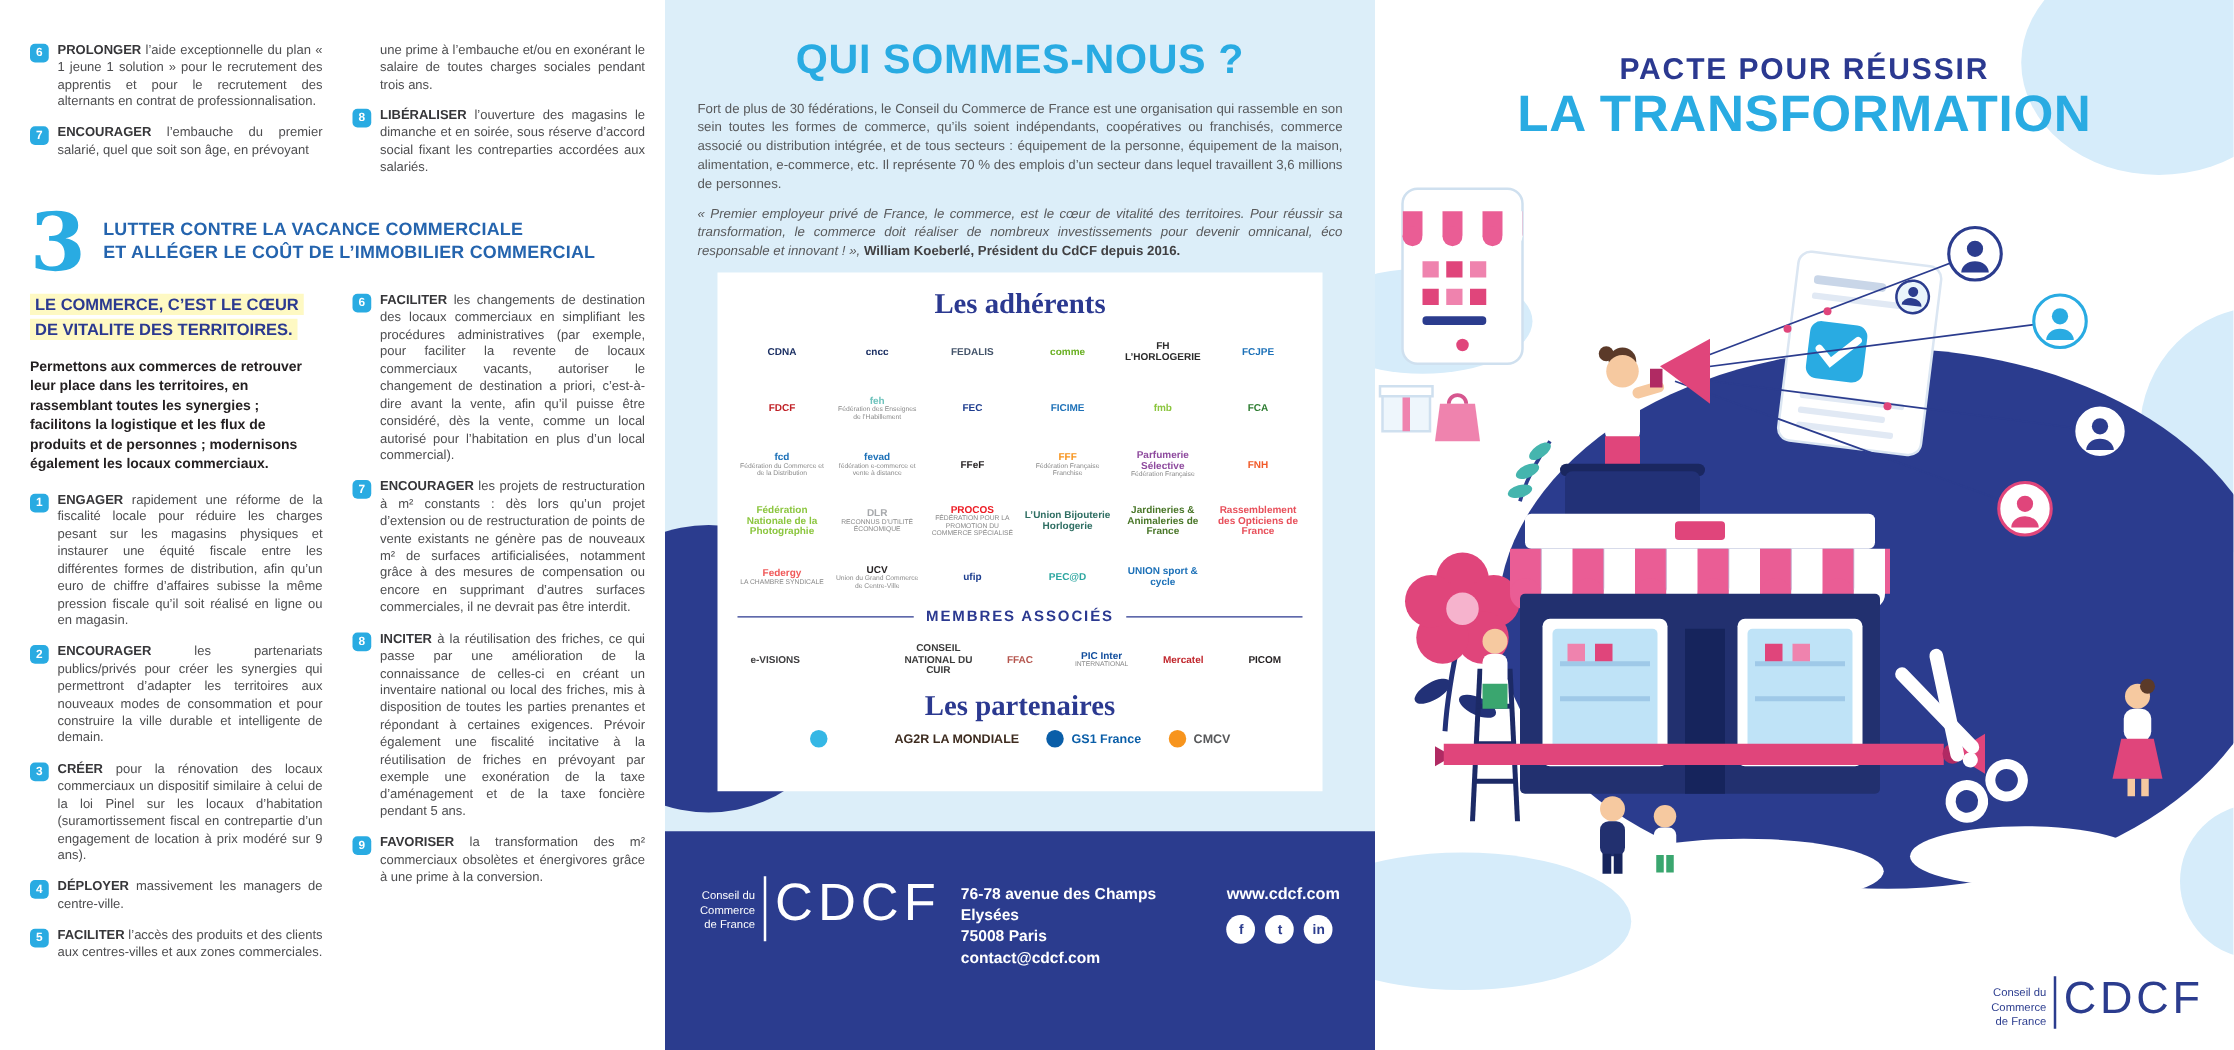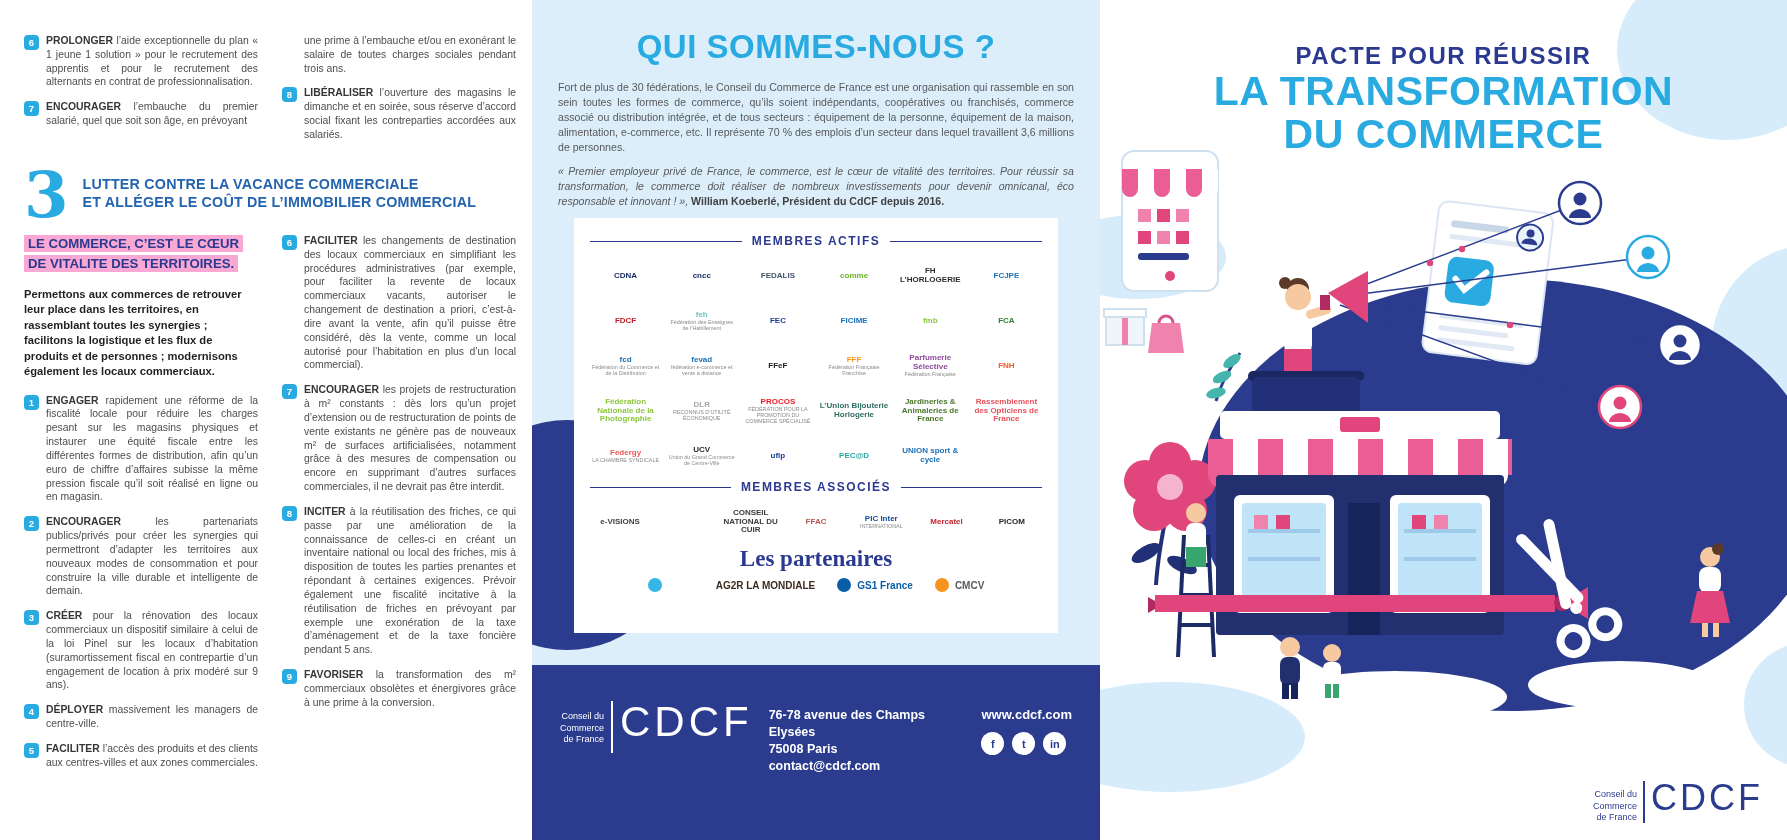--- a/index.html
+++ b/index.html
@@ -12,21 +12,21 @@
   .item { display:flex; gap:7px; margin-bottom:11px; }
   .badge { flex:0 0 auto; width:15px; height:15px; border-radius:4px; background:#29abe2; color:#fff;
            font-size:9.5px; font-weight:bold; display:flex; align-items:center; justify-content:center; margin-top:1px; }
   .itxt { font-size:10.4px; line-height:1.33; color:#4d4d4f; text-align:justify; }
   .itxt b { color:#363639; }
   .cont { font-size:10.4px; line-height:1.33; color:#4d4d4f; text-align:justify; margin:0 0 11px 22px; }
   .section-head { display:flex; gap:14px; margin:16px 0 14px 0; align-items:flex-start; }
   .sec-num { font-family:"DejaVu Serif", serif; font-weight:bold; font-size:64px; line-height:0.8; color:#29abe2; }
   .sec-title { font-size:14.3px; font-weight:bold; color:#2464ae; line-height:1.3; letter-spacing:0.2px; margin-top:6px; }
   .hl-wrap { width:230px; margin-bottom:12px; }
-  .hl { display:inline; background:#f9a8d4; color:#2b3990; font-weight:bold; font-size:13.2px; line-height:1.55;
+  .hl { display:inline; background:#fef9c3; color:#2b3990; font-weight:bold; font-size:13.2px; line-height:1.55;
         padding:1px 4px; -webkit-box-decoration-break:clone; box-decoration-break:clone; }
   .intro { font-size:11.2px; font-weight:bold; color:#231f20; line-height:1.38; margin:4px 0 14px; }
 
   
   .panel-middle { width:568px; height:840px; background:#dceef9; position:relative; flex:0 0 auto; overflow:hidden; }
   .mid-deco { position:absolute; left:-80px; top:420px; width:230px; height:230px; border-radius:50%; background:#2b3c8e; z-index:1; }
   .mid-inner { position:relative; z-index:2; padding:28px 26px 0; }
   .mid-title { text-align:center; color:#29abe2; font-size:33px; font-weight:800; letter-spacing:0.5px; margin-bottom:14px; }
   .mid-para { font-size:10.6px; color:#58595b; line-height:1.42; text-align:justify; margin-bottom:9px; }
   .mid-quote { font-style:italic; }
@@ -172,25 +172,21 @@
   </section>
 
   <section class="panel-middle">
     <div class="mid-deco"></div>
     <div class="mid-inner">
       <h1 class="mid-title">QUI SOMMES-NOUS ?</h1>
       <p class="mid-para">Fort de plus de 30 fédérations, le Conseil du Commerce de France est une organisation qui rassemble en son sein toutes les formes de commerce, qu’ils soient indépendants, coopératives ou franchisés, commerce associé ou distribution intégrée, et de tous secteurs : équipement de la personne, équipement de la maison, alimentation, e-commerce, etc. Il représente 70 % des emplois d’un secteur dans lequel travaillent 3,6 millions de personnes.</p>
       <p class="mid-para mid-quote"><span>« Premier employeur privé de France, le commerce, est le cœur de vitalité des territoires. Pour réussir sa transformation, le commerce doit réaliser de nombreux investissements pour devenir omnicanal, éco responsable et innovant ! », </span><b>William Koeberlé, Président du CdCF depuis 2016.</b></p>
 
       <div class="card">
-        <div class="divider-label">
-          <span class="dline"></span>
-          <span>MEMBRES ACTIFS</span>
-          <span class="dline"></span>
-        </div>
+        <h2 class="serif-title">Les adhérents</h2>
         <div class="logo-grid">
 
             <div class="logo-cell">
               <span class="logo-label" style="color: rgb(27, 47, 99);">CDNA</span>
               <span class="logo-sub"></span>
             </div>
 
             <div class="logo-cell">
               <span class="logo-label" style="color: rgb(27, 47, 99);">cncc</span>
               <span class="logo-sub"></span>
@@ -418,21 +414,20 @@
         </div>
       </div>
     </footer>
   </section>
 
   <section class="panel-right">
     <div class="corner-blob"></div>
     <div class="rp-title">
       <div class="rp-l1">PACTE POUR RÉUSSIR</div>
       <div class="rp-l23">LA TRANSFORMATION</div>
-      <div class="rp-l23">DU COMMERCE</div>
     </div>
 
     <svg class="illus" viewBox="0 0 687 695">
       <defs>
         <pattern id="aw" patternUnits="userSpaceOnUse" x="108" y="0" width="50" height="40">
           <rect width="25" height="40" fill="#ea5d95"></rect>
             <rect x="25" width="25" height="40" fill="#ffffff"></rect>
         </pattern>
         <pattern id="aw2" patternUnits="userSpaceOnUse" x="22" y="0" width="32" height="24">
           <rect width="16" height="24" fill="#ea5d95"></rect>

